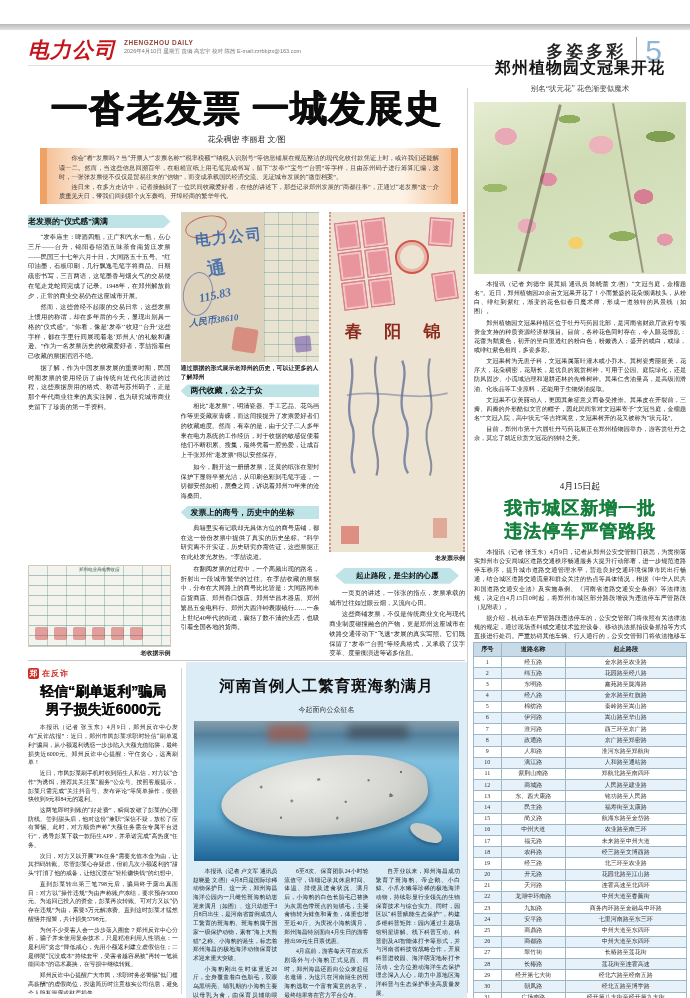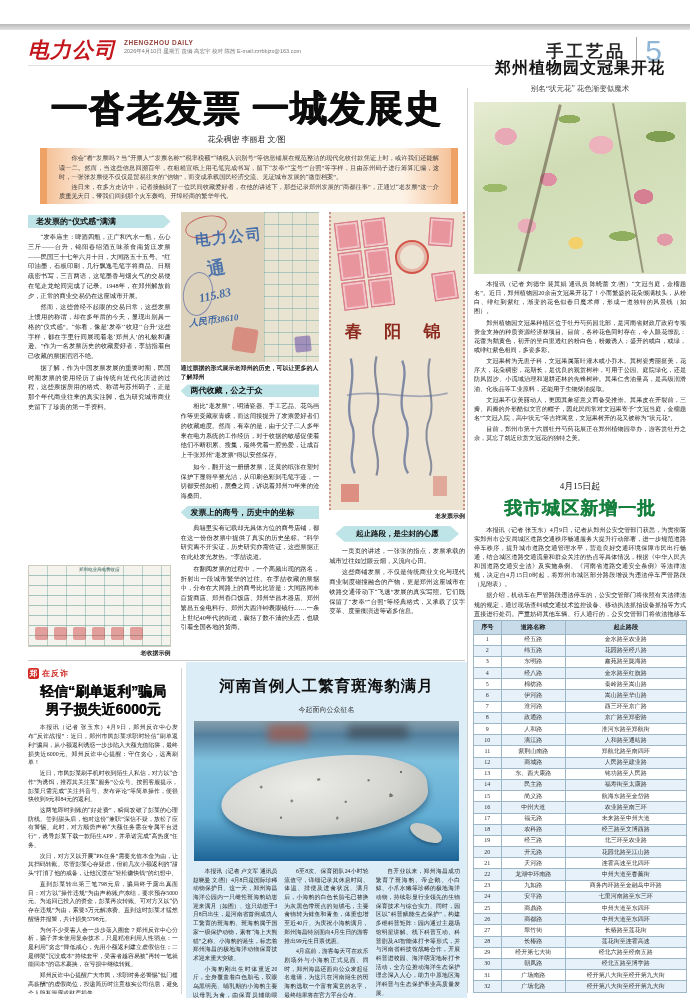--- a/index.html
+++ b/index.html
@@ -44,21 +44,21 @@
   .intro-box p { font-size:6.2px; line-height:1.55; text-align:justify; text-indent:2em; color:#3a3a3a; }
 
   .cols { position:absolute; left:28px; top:212px; width:437px; height:446px; display:flex; gap:10px; overflow:hidden; }
   .col { overflow:hidden; display:flex; flex-direction:column; }
   .col1 { width:146px; }
   .col2 { width:142px; }
   .col3 { width:139px; }
 
   .subhead { flex:none; height:13px; line-height:13px; background:#bfe4e8; color:#101010;
     font-size:8px; font-weight:bold; font-family:"Liberation Sans",sans-serif;
-    padding-left:8px; margin:3px 0 4px;
+    margin:3px 0 4px;
     clip-path:polygon(0 0,calc(100% - 7px) 0,100% 50%,calc(100% - 7px) 100%,0 100%); }
   .subhead.pl { padding-left:10px; clip-path:polygon(7px 0,100% 0,100% 100%,7px 100%,0 50%); }
   .subhead-diamond { flex:none; background:#bfe4e8; color:#101010; text-align:center;
     font-size:7.5px; font-weight:bold; font-family:"Liberation Sans",sans-serif; line-height:1.35;
     padding:3px 10px; margin:5px 6px 4px;
     clip-path:polygon(9px 0,calc(100% - 9px) 0,100% 50%,calc(100% - 9px) 100%,9px 100%,0 50%); }
   .p { font-size:6.3px; line-height:1.55; text-align:justify; text-indent:2em; color:#1d1d1d; margin-bottom:2px; }
   .caption { font-size:6px; font-weight:bold; color:#222; line-height:1.45; margin-top:2px; }
   .caption.right { text-align:right; }
 
@@ -78,21 +78,21 @@
   .inv1-oval { position:absolute; left:4px; top:4px; width:42px; height:22px; border:1.5px solid rgba(190,40,40,.65);
     border-radius:50%; transform:rotate(-12deg); }
   .inv1-oval2 { position:absolute; left:2px; top:60px; width:30px; height:44px; border:1.5px solid rgba(50,70,160,.5);
     border-radius:50%; transform:rotate(8deg); }
   .inv1-stamp { position:absolute; left:52px; top:116px; width:24px; height:24px; background:rgba(210,55,55,.45);
     border-radius:3px; transform:rotate(9deg); }
   .inv1-stamp2 { position:absolute; right:8px; bottom:10px; width:16px; height:16px; background:rgba(90,60,160,.5);
     border-radius:2px; transform:rotate(-6deg); }
 
   
-  .invoice2 { flex:none; position:relative; width:100%; height:298px; background:#ece3d3; overflow:hidden;
+  .invoice2 { flex:none; position:relative; width:100%; height:340px; background:#ece3d3; overflow:hidden;
     border-left:2px dotted rgba(170,70,60,.5); border-right:2px dotted rgba(170,70,60,.5); }
   .stampgrid { position:absolute; left:8px; top:8px; width:52px; display:grid;
     grid-template-columns:1fr 1fr; gap:2px; transform:rotate(-7deg); }
   .stampgrid i, .stamp-single { display:block; width:24px; height:28px; background:#e8959d;
     border:1px solid #d77d86; box-shadow:inset 0 0 0 2px rgba(255,255,255,.45); }
   .stamp-r1 { position:absolute; right:10px; top:6px; transform:rotate(4deg); }
   .stamp-r2 { position:absolute; right:6px; top:60px; transform:rotate(-8deg); }
   .inv2-seal { position:absolute; right:34px; top:28px; width:34px; height:34px; border:2.5px solid rgba(205,50,40,.8);
     border-radius:50%; box-shadow:inset 0 0 0 3px rgba(205,50,40,.25); }
   .inv2-brand { position:absolute; left:0; top:108px; width:100%; text-align:center;
@@ -202,21 +202,21 @@
 
   <div class="top-strip"></div>
 
   <header class="masthead">
     <span class="logo">电力公司</span>
     <div class="mast-meta">
       <div class="mast-en">ZHENGZHOU DAILY</div>
       <div class="mast-date">2026年4月10日 星期五 责编 高宏宇 校对 陈茜 E-mail:zzrbbjzx@163.com</div>
     </div>
     <div class="section-box">
-      <span class="section-title">手工艺品</span>
+      <span class="section-title">多姿多彩</span>
       <span class="section-sep"></span>
       <span class="pageno">5</span>
     </div>
   </header>
 
   <div class="vline-main"></div>
   <div class="hline-main"></div>
   <div class="vline-bottom"></div>
 
   <h1 class="main-title">一沓老发票 一城发展史</h1>
@@ -320,20 +320,21 @@
           <p class="p">郑州植物园文冠果种植区位于牡丹芍药园北部，是河南省财政厅政府专项资金支持的种质资源经济林项目。目前，各种花色同时存在，令人眼花缭乱：花蕾为鹅黄色，初开的呈白里透红的粉白色，粉嫩诱人；盛开的或白，或绿，或绯红紫色相间，多姿多彩。</p>
           <p class="p">文冠果树为无患子科，文冠果属落叶灌木或小乔木。其树姿秀丽挺美，花序大，花朵稠密，花期长，是优良的观赏树种，可用于公园、庭院绿化，还是防风固沙、小流域治理和退耕还林的先锋树种。其果仁含油量高，是高级润滑油、化妆品等工业原料，还能用于生物柴油提取。</p>
           <p class="p">文冠果不仅美丽动人，更因其象征意义而备受推崇。其果皮在开裂前，三瓣、四瓣的外形酷似文官的帽子，因此民间常对文冠果寄予“文冠当庭，金榴题名”“文冠入院，高中状元”等吉祥寓意，文冠果树开的花又被称为“状元花”。</p>
           <p class="p">目前，郑州市第十六届牡丹芍药花展正在郑州植物园举办，游客赏牡丹之余，莫忘了就近欣赏文冠花的独特之美。</p>
         </div>
     </div>
 
     <div class="pk-kicker">4月15日起</div>
     <h2 class="pk-title">
       <span>我市城区新增一批</span><br>
+      <span>违法停车严管路段</span>
     </h2>
     <div class="pk-body">
       <div>
           <p class="p">本报讯（记者 张玉东）4月9日，记者从郑州公安交管部门获悉，为贯彻落实郑州市公安局城区道路交通秩序畅通服务大提升行动部署，进一步规范道路停车秩序，提升城市道路交通管理水平，营造良好交通环境保障市民出行畅通，结合城区道路交通流量和群众关注的热点等具体情况，根据《中华人民共和国道路交通安全法》及实施条例、《河南省道路交通安全条例》等法律法规，决定自4月15日0时起，将郑州市城区部分路段增设为违法停车严管路段（见附表）。</p>
           <p class="p">据介绍，机动车在严管路段违法停车的，公安交管部门将依照有关法律法规的规定，通过现场查纠或交通技术监控设备、移动执法抓拍设备抓拍等方式直接进行处罚。严重妨碍其他车辆、行人通行的，公安交管部门将依法拖移车辆并予以处罚。</p>
         </div>
     </div>
 
     <table class="rtable">
       <thead>

